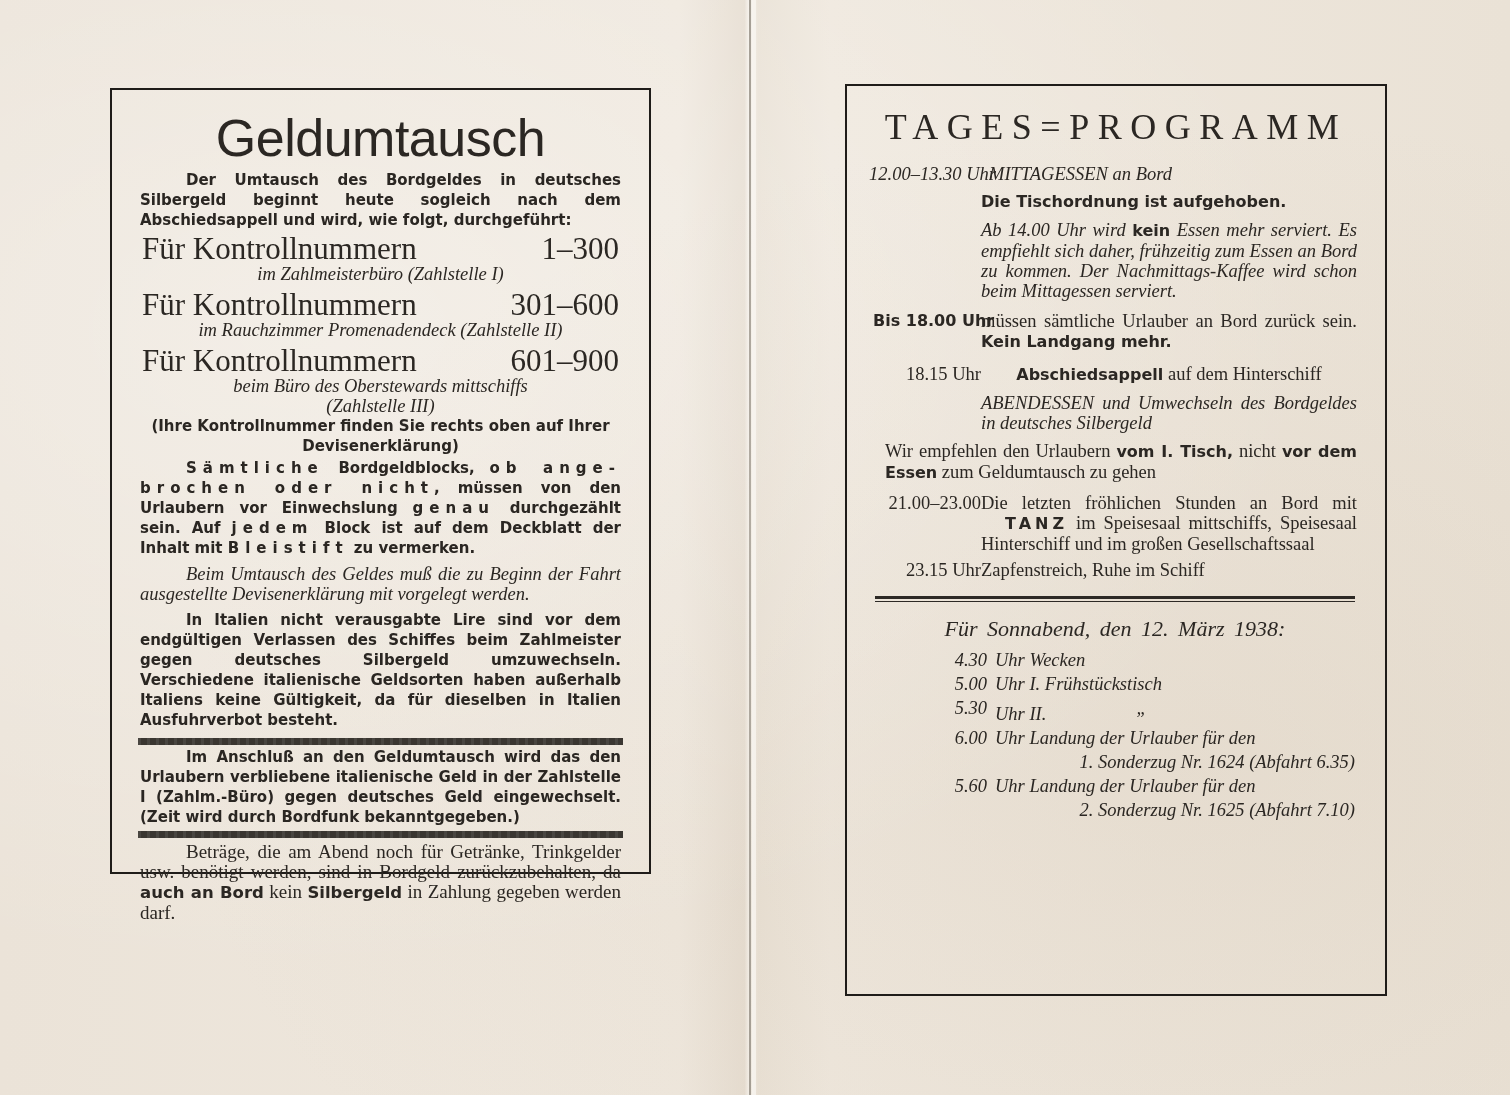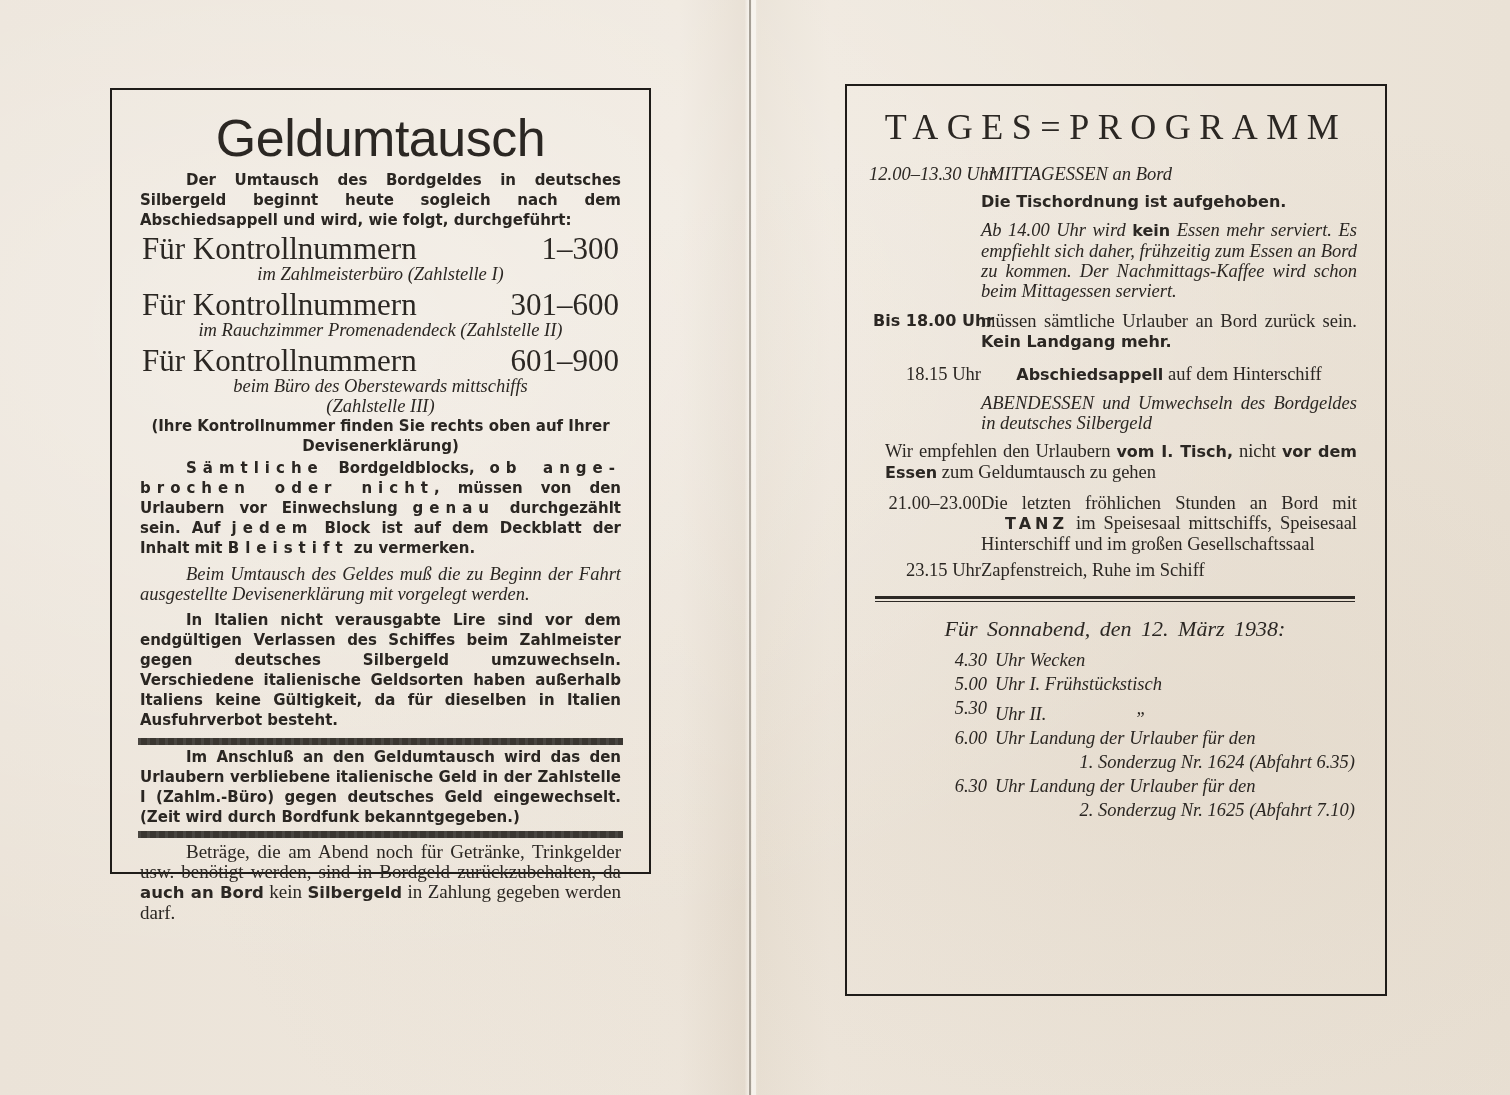--- a/index.html
+++ b/index.html
@@ -206,20 +206,20 @@
         <div class="sat-row">
           <span class="sat-time">5.30</span>
           <div class="sat-desc"><span>Uhr II.</span><span style="display:inline-block; margin-left:90px; vertical-align:6px;">„</span></div>
         </div>
         <div class="sat-row">
           <span class="sat-time">6.00</span>
           <div class="sat-desc">Uhr Landung der Urlauber für den</div>
           <div class="sat-cont">1. Sonderzug Nr. 1624 (Abfahrt 6.35)</div>
         </div>
         <div class="sat-row">
-          <span class="sat-time">6.30</span>
+          <span class="sat-time">5.60</span>
           <div class="sat-desc">Uhr Landung der Urlauber für den</div>
           <div class="sat-cont">2. Sonderzug Nr. 1625 (Abfahrt 7.10)</div>
         </div>
       </div>
     </div>
   </div>
 </div>
 
 </body></html>

